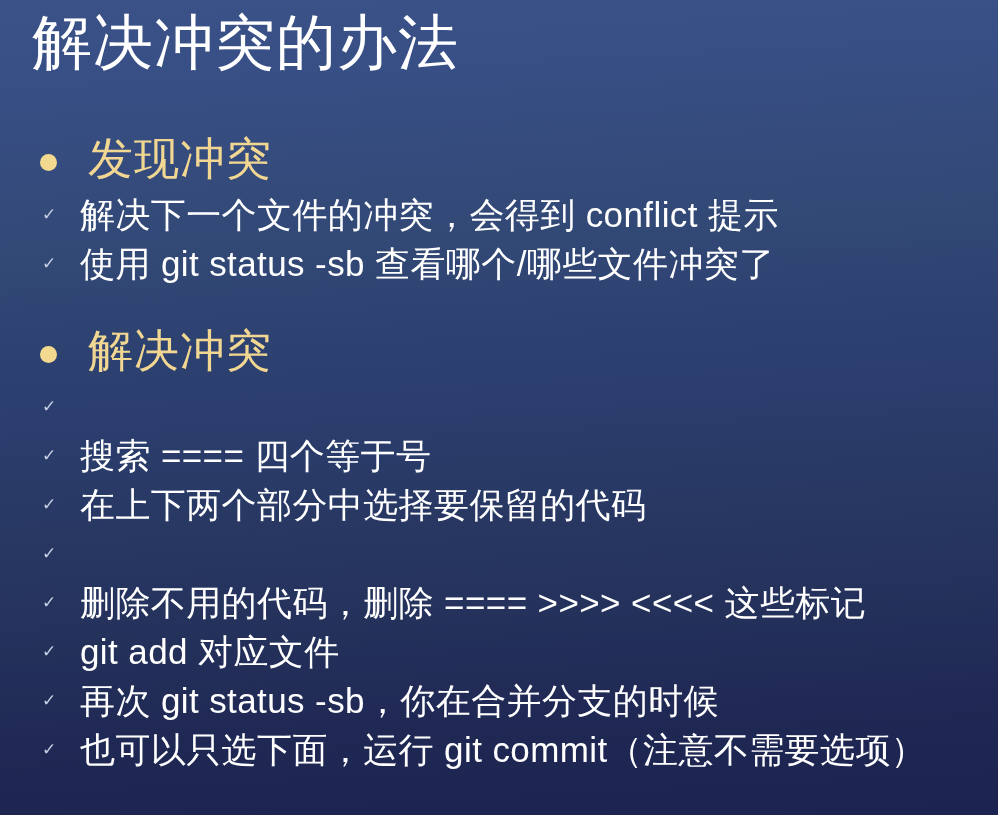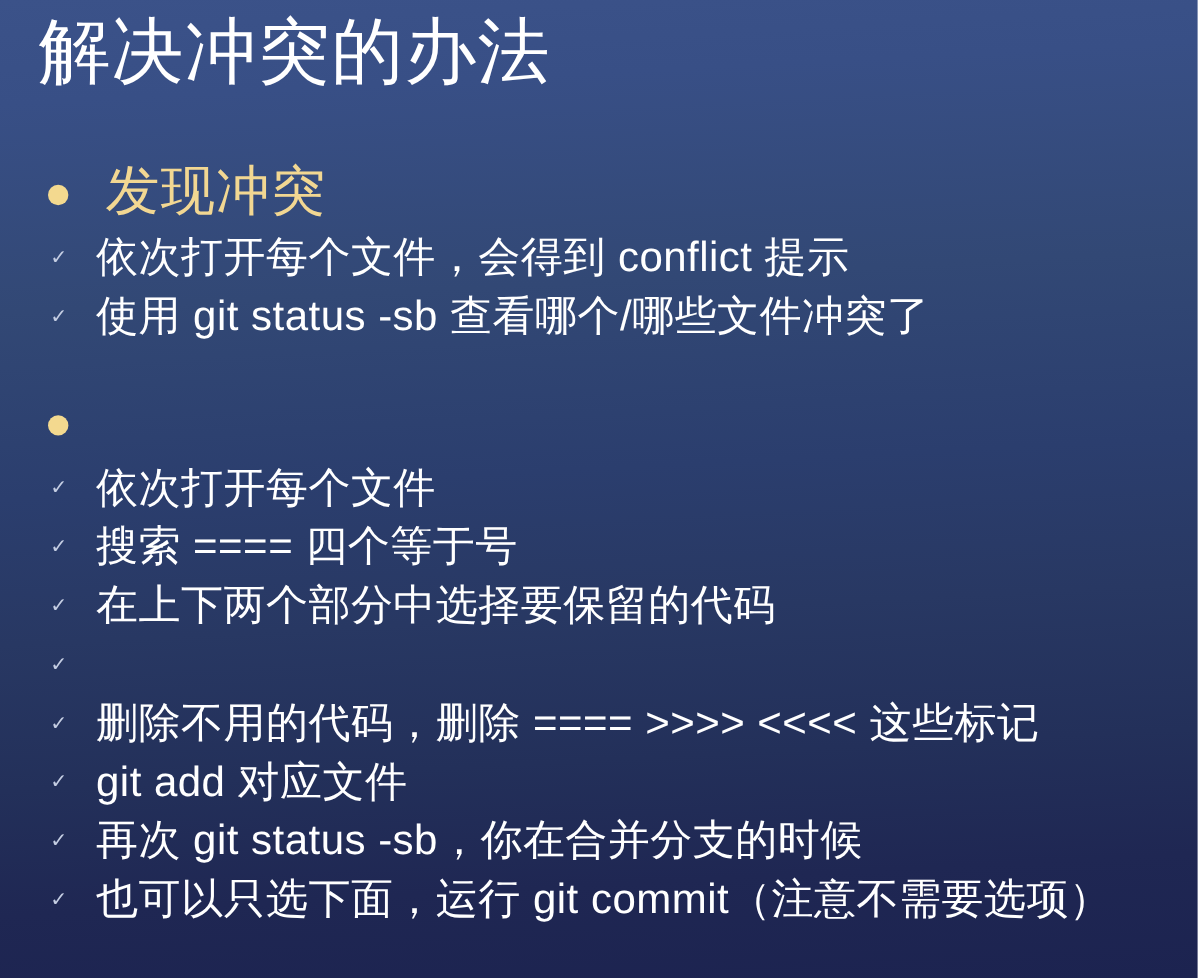--- a/index.html
+++ b/index.html
@@ -123,37 +123,37 @@
   <div id="body-col">
 
     <div class="section first">
       <div class="heading-row">
         <span class="round-bullet"></span>
         <span class="heading-text">发现冲突</span>
       </div>
 
       <div class="check-item">
         <span class="check-mark">✓</span>
-        <span class="item-text">依次打开每个文件，会得到 conflict 提示</span>
+        <span class="item-text">解决下一个文件的冲突，会得到 conflict 提示</span>
       </div>
 
       <div class="check-item">
         <span class="check-mark">✓</span>
         <span class="item-text">使用 git status -sb 查看哪个/哪些文件冲突了</span>
       </div>
     </div>
 
     <div class="section second">
       <div class="heading-row">
         <span class="round-bullet"></span>
+        <span class="heading-text">解决冲突</span>
       </div>
 
       <div class="check-item">
         <span class="check-mark">✓</span>
-        <span class="item-text">依次打开每个文件</span>
       </div>
 
       <div class="check-item">
         <span class="check-mark">✓</span>
         <span class="item-text">搜索 ==== 四个等于号</span>
       </div>
 
       <div class="check-item">
         <span class="check-mark">✓</span>
         <span class="item-text">在上下两个部分中选择要保留的代码</span>

